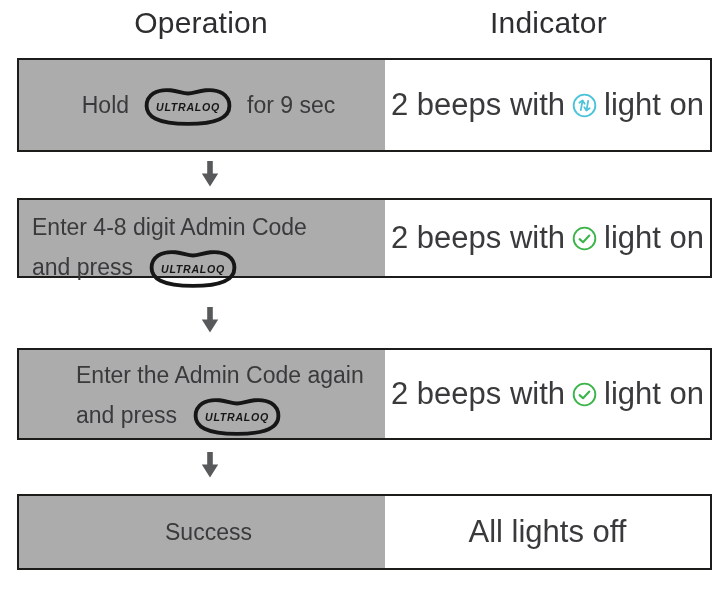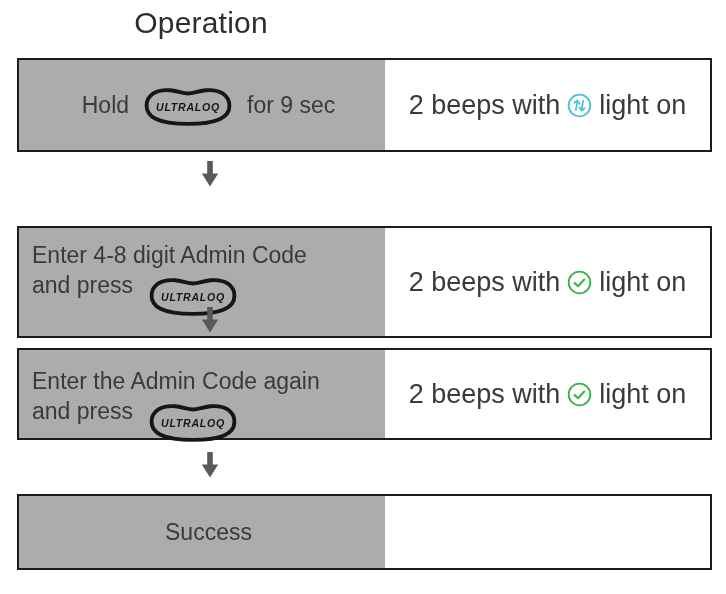--- a/index.html
+++ b/index.html
@@ -11,40 +11,41 @@
     position:absolute;top:6px;font-size:30px;color:#2e2e30;text-align:center;
     letter-spacing:0.2px;
   }
   .hdr-op{left:17px;width:368px;}
   .hdr-ind{left:385px;width:327px;}
   .step-row{
     position:absolute;left:17px;width:695px;box-sizing:border-box;
     border:2px solid #1c1c1a;display:flex;background:#ffffff;
   }
   .row1{top:58px;height:94px;}
-  .row2{top:198px;height:112px;margin-top:28px;}
+  .row2{top:198px;height:80px;}
   .row3{top:348px;height:92px;}
   .row4{top:494px;height:76px;}
   .op-cell{width:366px;background:#acacac;box-sizing:border-box;}
-  .ind-cell{flex:1;background:#ffffff;display:flex;align-items:center;justify-content:center;gap:7px;font-size:27px;}
+  .ind-cell{flex:1;background:#ffffff;display:flex;align-items:center;justify-content:center;gap:7px;font-size:31px;}
   .op-center{display:flex;align-items:center;justify-content:center;gap:13px;height:100%;font-size:23px;margin-left:13px;}
   .op-lines{padding:12px 0 0 13px;font-size:23px;}
   .op-line1{margin:2px 0 3px 0;}
-  .op-line2{display:flex;align-items:flex-start;gap:14px;}
+  .op-line2{display:flex;align-items:center;gap:14px;}
   .logo-svg{display:block;}
   .ind-icon{display:block;}
   .flow-arrow{position:absolute;left:201px;width:18px;height:26px;}
   .a1{top:161px;} .a2{top:307px;} .a3{top:452px;}
 </style>
 </head>
 <body>
 
 <div class="page">
 
   <div class="col-header hdr-op">Operation</div>
+  <div class="col-header hdr-ind">Indicator</div>
 
   <div class="step-row row1">
     <div class="op-cell">
       <div class="op-center">
         <span>Hold</span>
         <svg class="logo-svg" width="92" height="46" viewBox="0 0 100 50">
           <path d="M5 26 C5 14 16 7.5 31 9 C40 10 44 12.5 50 12.5 C56 12.5 60 10 69 9 C84 7.5 95 14 95 26 C95 37 84 45.5 50 45.5 C16 45.5 5 37 5 26 Z" fill="none" stroke="#161616" stroke-width="4.2"></path>
           <text x="50" y="31.5" text-anchor="middle" font-size="11.5" font-weight="bold" font-style="italic" letter-spacing="0.8" fill="#161616" font-family="Liberation Sans, sans-serif">ULTRALOQ</text>
         </svg>
         <span>for 9 sec</span>
@@ -91,21 +92,21 @@
       <span>light on</span>
     </div>
   </div>
 
   <svg class="flow-arrow a2" viewBox="0 0 18 26">
     <path d="M6.2 0 H11.8 V12.5 H17.2 L9 25.5 L0.8 12.5 H6.2 Z" fill="#58595b"></path>
   </svg>
 
   <div class="step-row row3">
     <div class="op-cell">
-      <div class="op-lines" style="padding-top:16px;">
+      <div class="op-lines" style="padding-top:10px;margin-left:44px;">
         <div class="op-line1">Enter the Admin Code again</div>
         <div class="op-line2">
           <span>and press</span>
           <svg class="logo-svg" width="92" height="46" viewBox="0 0 100 50">
             <path d="M5 26 C5 14 16 7.5 31 9 C40 10 44 12.5 50 12.5 C56 12.5 60 10 69 9 C84 7.5 95 14 95 26 C95 37 84 45.5 50 45.5 C16 45.5 5 37 5 26 Z" fill="none" stroke="#161616" stroke-width="4.2"></path>
             <text x="50" y="31.5" text-anchor="middle" font-size="11.5" font-weight="bold" font-style="italic" letter-spacing="0.8" fill="#161616" font-family="Liberation Sans, sans-serif">ULTRALOQ</text>
           </svg>
         </div>
       </div>
     </div>
@@ -122,15 +123,18 @@
   <svg class="flow-arrow a3" viewBox="0 0 18 26">
     <path d="M6.2 0 H11.8 V12.5 H17.2 L9 25.5 L0.8 12.5 H6.2 Z" fill="#58595b"></path>
   </svg>
 
   <div class="step-row row4">
     <div class="op-cell">
       <div class="op-center">
         <span>Success</span>
       </div>
     </div>
+    <div class="ind-cell">
+      <span>All lights off</span>
+    </div>
   </div>
 
 </div>
 
 </body></html>

